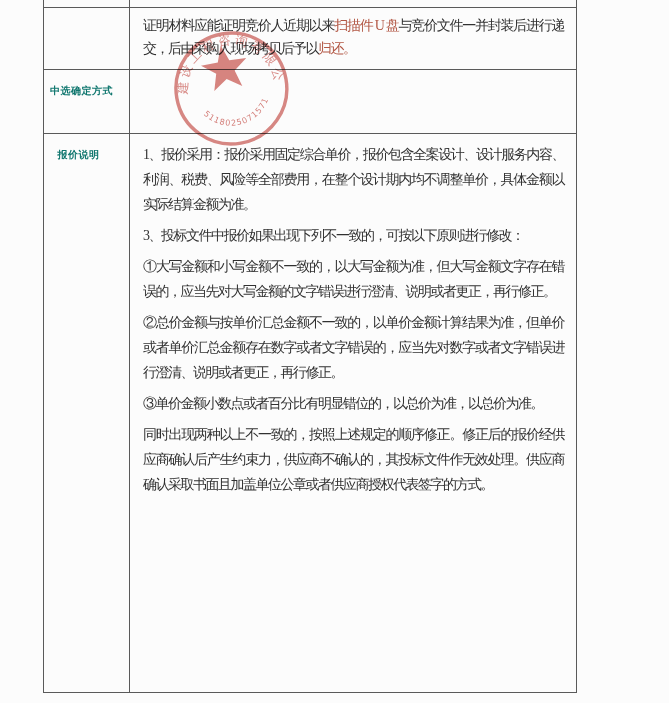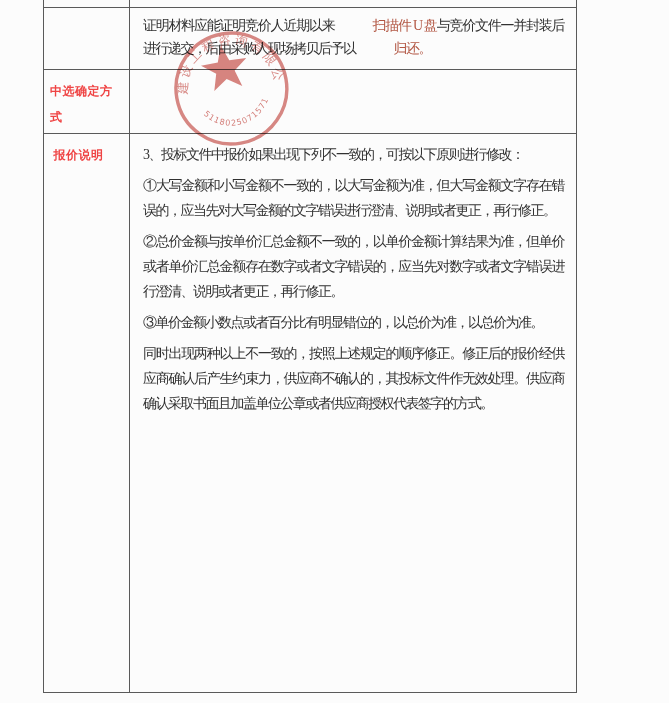--- a/index.html
+++ b/index.html
@@ -16,34 +16,34 @@
     display:flex;flex-direction:column;box-sizing:border-box;background:transparent;
   }
   .t-row{display:flex;box-sizing:border-box;}
   .t-row + .t-row{border-top:1px solid #5a5a5a;}
   .row-stub{height:7px;}
   .row-delivery{height:62px;}
   .row-selection{height:64px;}
   .row-quote{flex:1;min-height:0;}
   .label-cell{
     width:86px;flex:0 0 86px;border-right:1px solid #5a5a5a;box-sizing:border-box;
-    font-size:12px;font-weight:bold;letter-spacing:0.5px;line-height:26px;
-    padding:8px 5px 0 6px;color:#ef4444;
+    font-size:10px;font-weight:bold;letter-spacing:0.5px;line-height:26px;
+    padding:8px 5px 0 6px;color:#0f766e;
   }
   .label-center{text-align:center;padding-left:2px;padding-right:18px;}
   .content-cell{
     flex:1;box-sizing:border-box;overflow:hidden;
     font-size:14px;letter-spacing:-1.5px;color:#313131;
     padding:6px 12px 0 13px;text-align:justify;
   }
   .row-delivery .content-cell{line-height:23px;}
   .row-selection .content-cell{line-height:20px;padding-top:7px;}
   .row-quote .content-cell{line-height:25px;padding-top:8px;}
   .content-cell p{margin:0 0 6px 0;}
-  .red-ink{color:#b25744;margin-left:38px;}
+  .red-ink{color:#b25744;}
   
   .seal{
     position:absolute;left:156px;top:24px;width:152px;height:136px;
     transform:rotate(-10deg);mix-blend-mode:multiply;opacity:0.82;pointer-events:none;
   }
   .seal svg{display:block;width:100%;height:100%;}
 </style>
 </head>
 <body>
 
@@ -63,20 +63,21 @@
       </div>
     </div>
 
     <div class="t-row row-selection">
       <div class="label-cell">中选确定方式</div>
     </div>
 
     <div class="t-row row-quote">
       <div class="label-cell label-center">报价说明</div>
       <div class="content-cell">
+        <p>1、报价采用：报价采用固定综合单价，报价包含全案设计、设计服务内容、利润、税费、风险等全部费用，在整个设计期内均不调整单价，具体金额以实际结算金额为准。</p>
         <p>3、投标文件中报价如果出现下列不一致的，可按以下原则进行修改：</p>
         <p>①大写金额和小写金额不一致的，以大写金额为准，但大写金额文字存在错误的，应当先对大写金额的文字错误进行澄清、说明或者更正，再行修正。</p>
         <p>②总价金额与按单价汇总金额不一致的，以单价金额计算结果为准，但单价或者单价汇总金额存在数字或者文字错误的，应当先对数字或者文字错误进行澄清、说明或者更正，再行修正。</p>
         <p>③单价金额小数点或者百分比有明显错位的，以总价为准，以总价为准。</p>
         <p>同时出现两种以上不一致的，按照上述规定的顺序修正。修正后的报价经供应商确认后产生约束力，供应商不确认的，其投标文件作无效处理。供应商确认采取书面且加盖单位公章或者供应商授权代表签字的方式。</p>
       </div>
     </div>
 
   </div>
 

